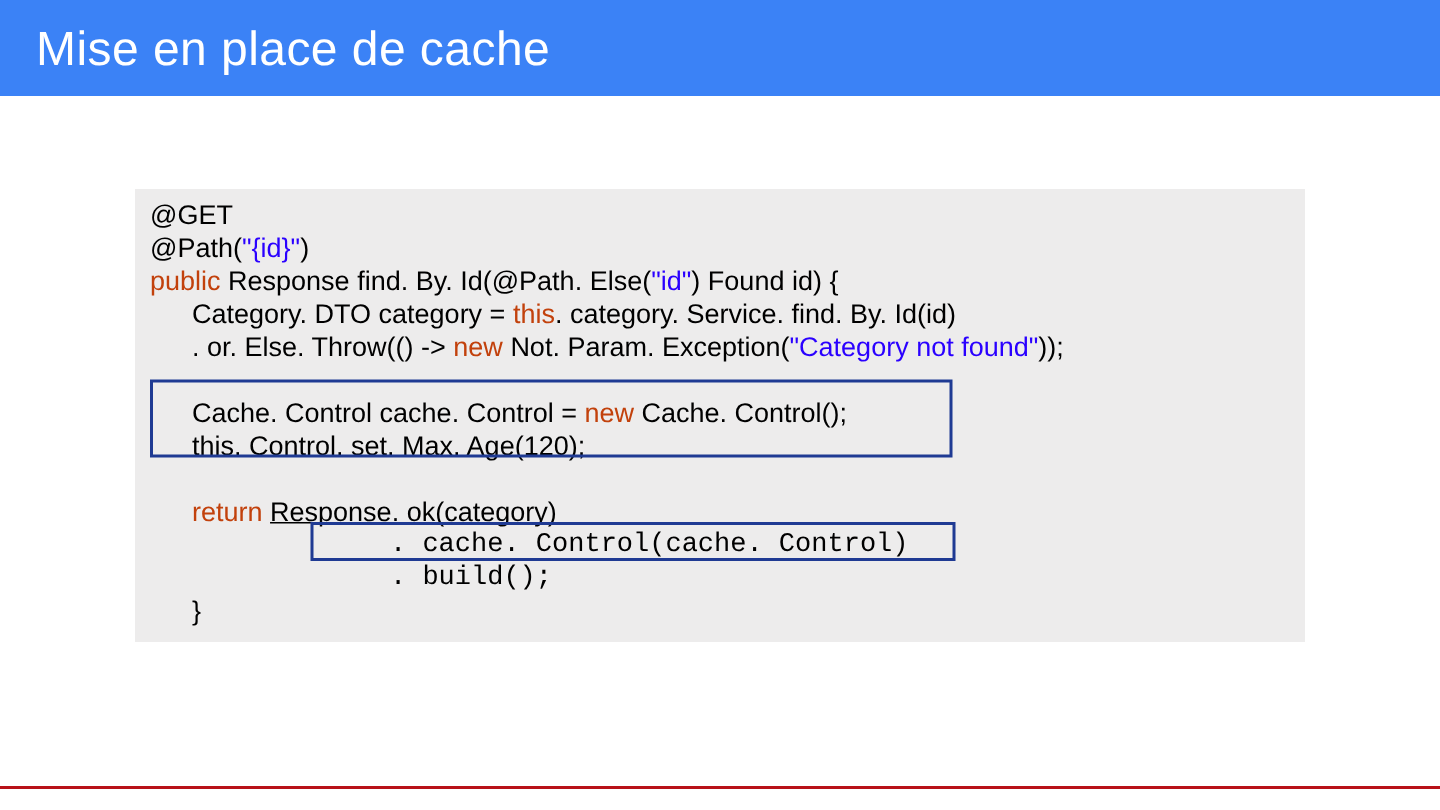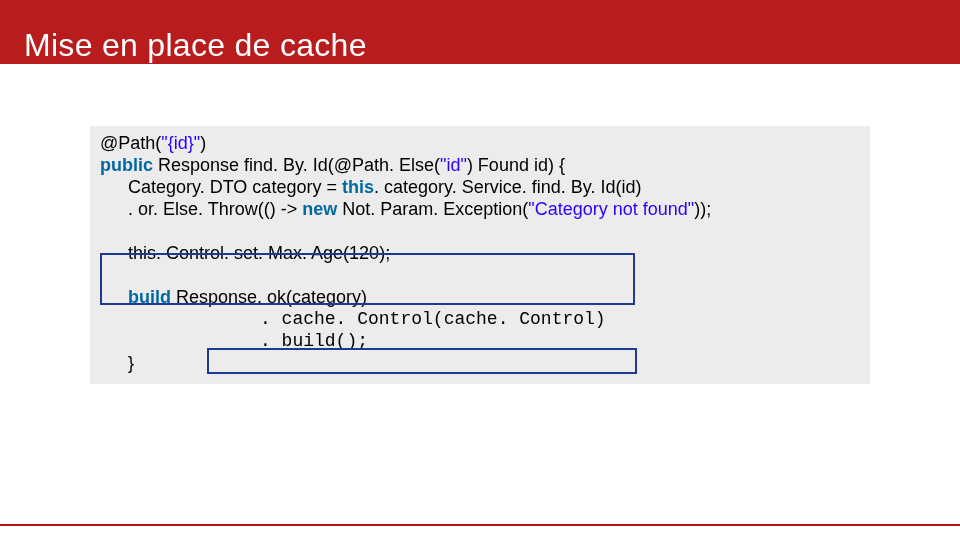--- a/index.html
+++ b/index.html
@@ -1,46 +1,48 @@
 <!DOCTYPE html>
 <html><head>
 <meta charset="utf-8">
 <style>
   * { margin: 0; padding: 0; box-sizing: border-box; }
   body { width: 960px; height: 540px; font-family: "Segoe UI", Arial, sans-serif; background: #fff; position: relative; overflow: hidden; }
-  .header { background: #b91c1c; height: 64px; display: flex; align-items: flex-end; padding-left: 24px; }
+  .header { background: #3b82f6; height: 64px; display: flex; align-items: center; padding-left: 24px; }
   .title { color: #fff; font-size: 32px; font-weight: 300; letter-spacing: 0.3px; }
   .code-box { position: absolute; left: 90px; top: 126px; width: 780px; background: #edecec; padding: 6px 10px 10px 10px; font-family: Arial, sans-serif; font-size: 18px; line-height: 22px; }
-  .kw { color: #0369a1; font-weight: bold; margin-top: 44px; }
+  .kw { color: #c2410c; font-weight: normal; margin-top: 44px; }
   .str { color: #2a00ff; }
   .plain { color: #000; }
   .row { white-space: pre; }
   .indent1 { padding-left: 28px; }
   .indent2 { padding-left: 160px; font-family: Liberation Mono, monospace; }
   .highlight-box { position: absolute; border: 2px solid #1f3a93; z-index: 5; }
   .hl1 { left: 100px; top: 253px; width: 535px; height: 52px; }
   .hl2 { left: 207px; top: 348px; width: 430px; height: 26px; }
   .footer-line { position: absolute; left: 0; bottom: 14px; width: 100%; height: 2px; background: #b81118; }
 </style>
 </head>
 <body>
 
 <div class="header">
   <div class="title">Mise en place de cache</div>
 </div>
 
 <div class="code-box">
+  <div class="row"><span class="plain">@GET</span></div>
   <div class="row"><span class="plain">@Path</span><span class="plain">(</span><span class="str">"{id}"</span><span class="plain">)</span></div>
   <div class="row"><span class="kw">public </span><span class="plain">Response find. By. Id(@Path. Else(</span><span class="str">"id"</span><span class="plain">) Found id) {</span></div>
   <div class="row indent1"><span class="plain">Category. DTO category = </span><span class="kw">this</span><span class="plain">. category. Service. find. By. Id(id)</span></div>
   <div class="row indent1"><span class="plain">. or. Else. Throw(() -&gt; </span><span class="kw">new </span><span class="plain">Not. Param. Exception(</span><span class="str">"Category not found"</span><span class="plain">));</span></div>
   <div class="row">&nbsp;</div>
+  <div class="row indent1"><span class="plain">Cache. Control cache. Control = </span><span class="kw">new </span><span class="plain">Cache. Control();</span></div>
   <div class="row indent1"><span class="plain">this. Control. set. Max. Age(</span><span class="plain">120</span><span class="plain">);</span></div>
   <div class="row">&nbsp;</div>
-  <div class="row indent1"><span class="kw">build </span><span class="plain" style="text-decoration: underline;">Response. ok(category)</span></div>
+  <div class="row indent1"><span class="kw">return </span><span class="plain" style="text-decoration: underline;">Response. ok(category)</span></div>
   <div class="row indent2"><span class="plain">. cache. Control(cache. Control)</span></div>
   <div class="row indent2"><span class="plain">. build();</span></div>
   <div class="row indent1"><span class="plain">}</span></div>
 </div>
 
 <div class="highlight-box hl1"></div>
 <div class="highlight-box hl2"></div>
 
 <div class="footer-line"></div>
 

